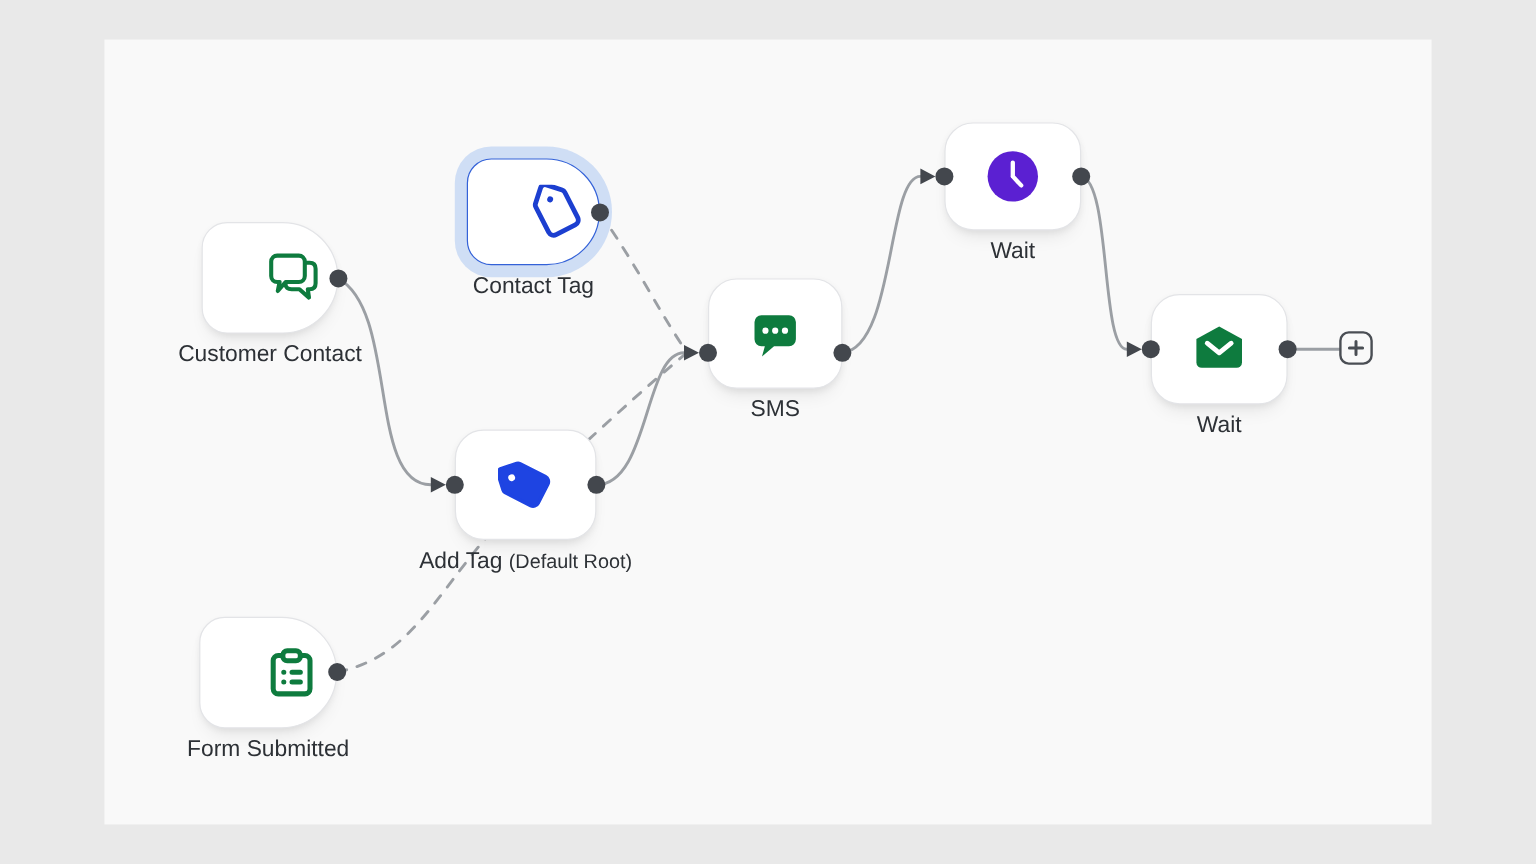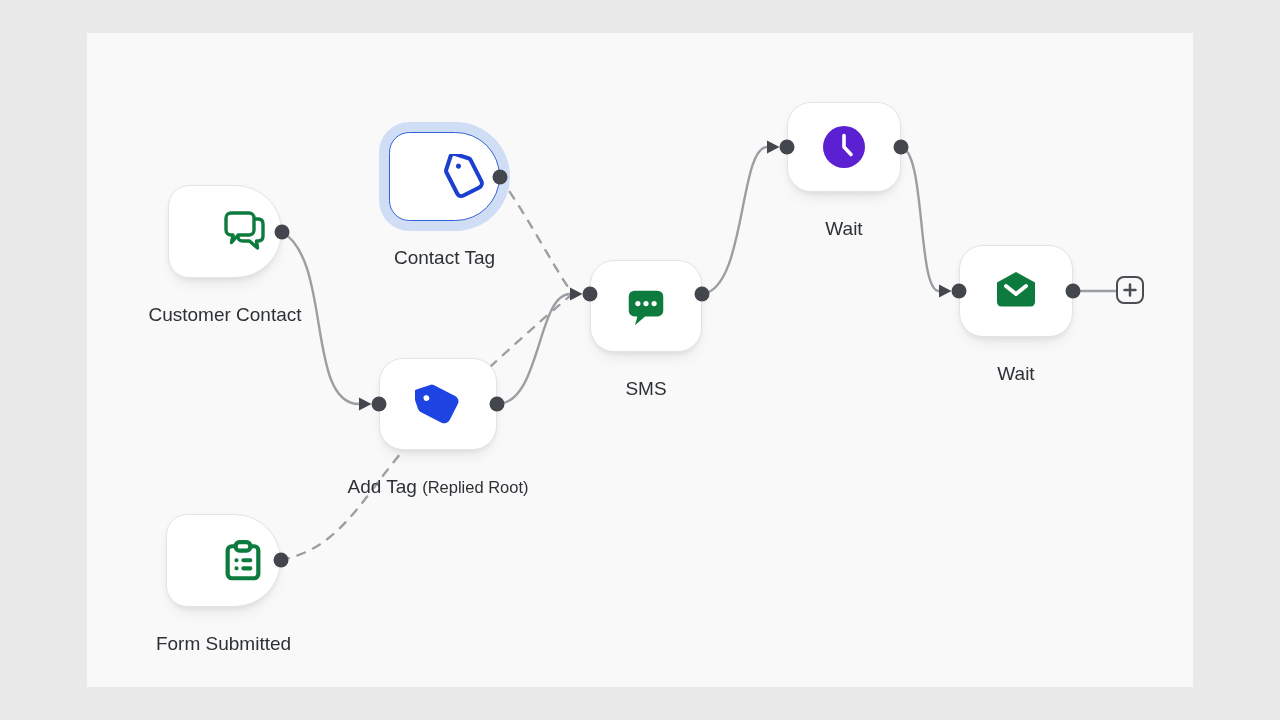--- a/index.html
+++ b/index.html
@@ -19,29 +19,29 @@
     box-shadow:0 10px 16px -7px rgba(0,0,0,.10),0 2px 5px rgba(0,0,0,.05);
     box-sizing:border-box;cursor:pointer;
   }
   .trigger{border-radius:22px 48px 48px 22px;padding-left:39px;}
   .action{border-radius:24px;}
   .selected{
     border:1.5px solid #3462d8;
     box-shadow:0 0 0 10px #cfdef5;
   }
   .node-label{
-    position:absolute;top:100%;margin-top:27px;left:50%;transform:translateX(-50%);
+    position:absolute;top:100%;margin-top:8px;left:50%;transform:translateX(-50%);
     white-space:nowrap;font-size:19px;font-weight:500;color:#2d3136;
   }
   .node-label .sub{font-size:16.5px;font-weight:400;}
   #n-cr   {left:168px;top:185px;width:114px;height:93px;}
   #n-ct   {left:389px;top:132px;width:111px;height:89px;}
   #n-at   {left:379px;top:358px;width:118px;height:92px;}
   #n-fs   {left:166px;top:514px;width:115px;height:93px;}
-  #n-sms  {left:590px;top:260px;width:112px;height:92px;}
+  #n-sms  {left:590px;top:232px;width:112px;height:92px;}
   #n-wait {left:787px;top:102px;width:114px;height:90px;}
   #n-email{left:959px;top:245px;width:114px;height:92px;}
   .plus-btn{
     position:absolute;left:1116px;top:276px;width:28px;height:28px;box-sizing:border-box;
     border:2.5px solid #4a4e54;border-radius:8px;background:#f9f9f9;
     display:flex;align-items:center;justify-content:center;cursor:pointer;
   }
   .wire{fill:none;stroke:#9b9fa4;stroke-width:2.4;stroke-linecap:round;}
   .wire.dashed{stroke-dasharray:8 9;}
   .port{fill:#43474d;}
@@ -82,21 +82,21 @@
 
   <div class="node action" id="n-at">
     <svg width="46" height="46" viewBox="0 0 24 24">
       <g transform="rotate(-18 12 12)">
         <path d="M12.586 2.586A2 2 0 0 0 11.172 2H4a2 2 0 0 0-2 2v7.172a2 2 0 0 0 .586 1.414l8.704 8.704a2.426 2.426 0 0 0 3.42 0l6.58-6.58a2.426 2.426 0 0 0 0-3.42z" fill="#1e44e2" stroke="#1e44e2" stroke-width="1.5" stroke-linejoin="round"></path>
         <circle cx="7.2" cy="7.2" r="1.5" fill="#ffffff"></circle>
       </g>
     </svg>
     <div class="node-label">
       <span>Add Tag</span> 
-      <span class="sub">(Replied Root)</span>
+      <span class="sub">(Default Root)</span>
     </div>
   </div>
 
   <div class="node trigger" id="n-fs">
     <svg width="46" height="46" viewBox="0 0 24 24">
       <path d="M16 4.3h1.8A2.2 2.2 0 0 1 20 6.5v12.3A2.2 2.2 0 0 1 17.8 21H6.2A2.2 2.2 0 0 1 4 18.8V6.5a2.2 2.2 0 0 1 2.2-2.2H8" fill="none" stroke="#0e7b3e" stroke-width="2.2" stroke-linejoin="round"></path>
       <rect x="8.2" y="2.2" width="7.6" height="4.4" rx="1.9" fill="#ffffff" stroke="#0e7b3e" stroke-width="2.2"></rect>
       <path d="M8.6 11.6h.01M12.2 11.6h3.6M8.6 15.8h.01M12.2 15.8h3.6" fill="none" stroke="#0e7b3e" stroke-width="2.2" stroke-linecap="round"></path>
     </svg>
     <div class="node-label">Form Submitted</div>

